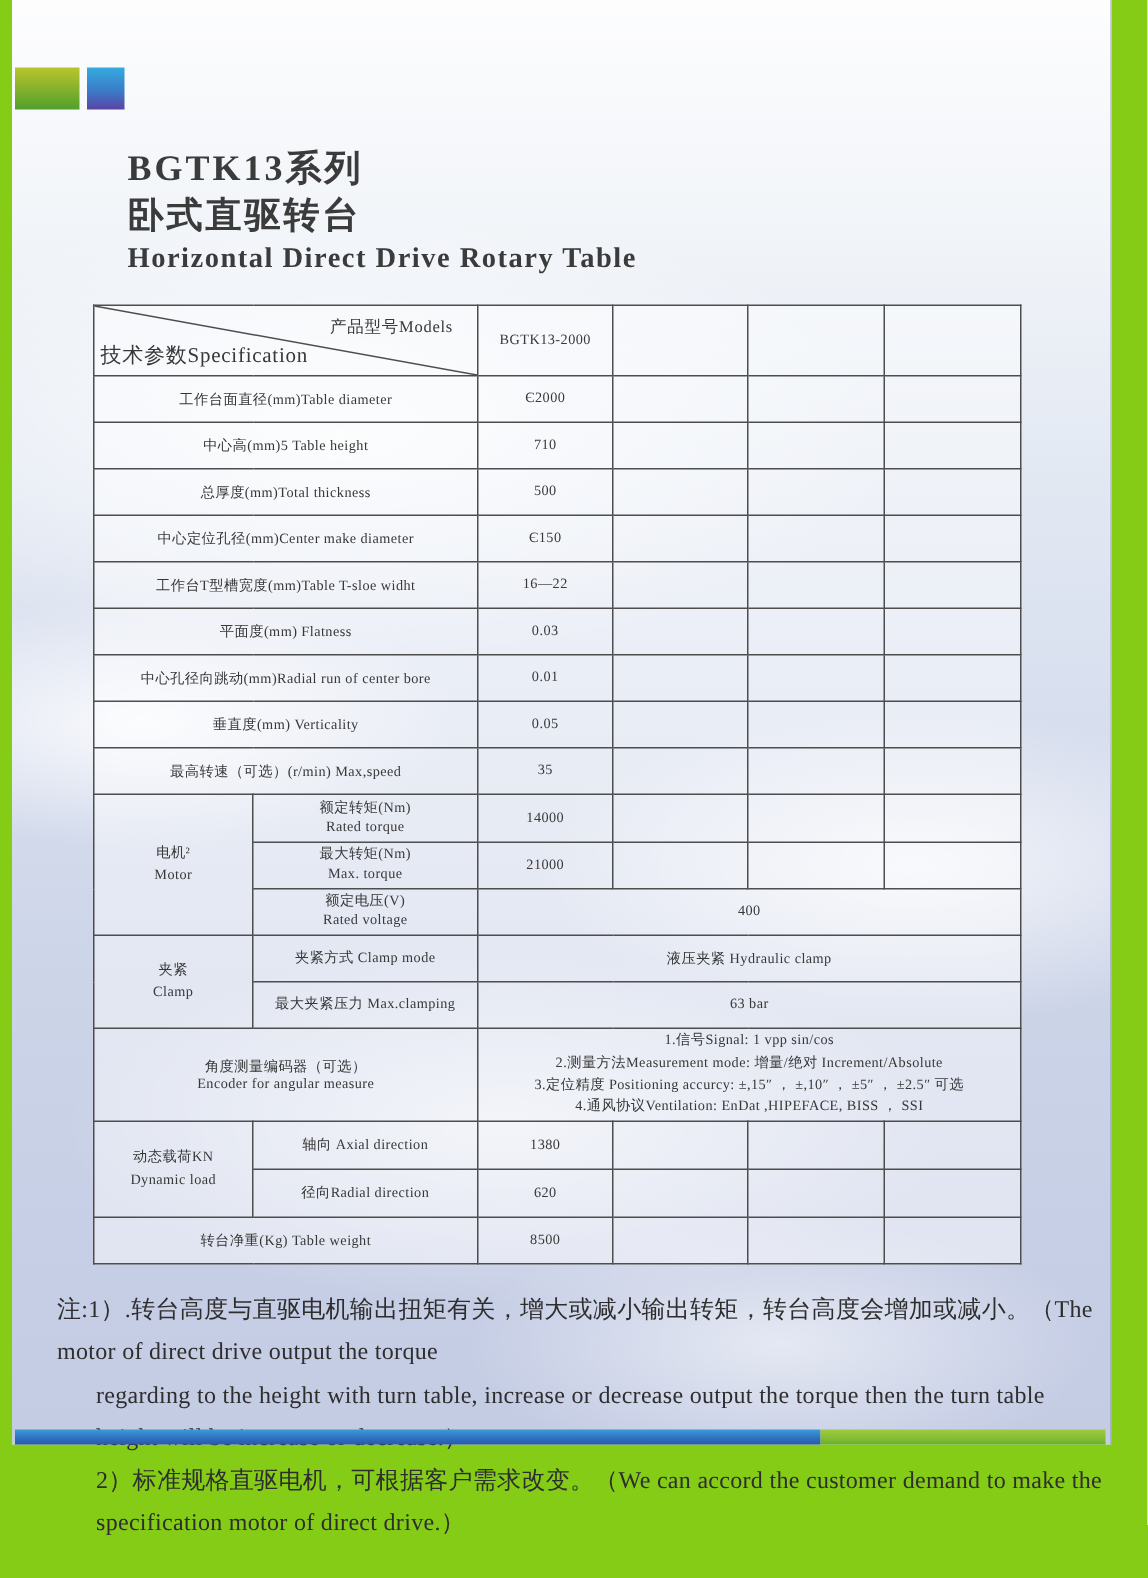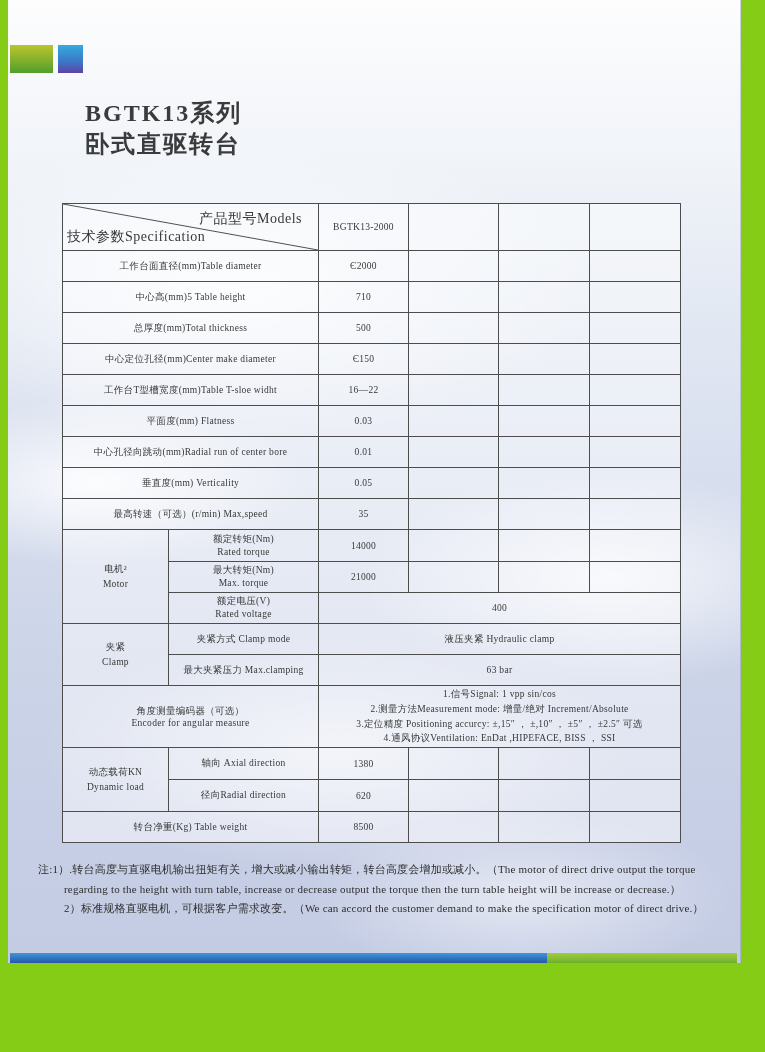--- a/index.html
+++ b/index.html
@@ -29,48 +29,49 @@
   
   table.spec{position:absolute;left:62px;top:203px;width:618px;border-collapse:collapse;table-layout:fixed;
     background:rgba(255,255,255,0.45);}
   table.spec td{border:1px solid #4d4d4d;padding:0;font-size:9.5px;letter-spacing:0.3px;
     text-align:center;vertical-align:middle;color:#383838;}
   tr.h-header{height:47px;}
   tr.h-std{height:31px;}
   tr.h-std2{height:32px;}
   tr.h-enc{height:62px;}
   td.diag{position:relative;overflow:hidden;}
-  .diag-top{position:absolute;right:16px;top:6px;font-size:14px;letter-spacing:0.5px;}
+  .diag-top{position:absolute;right:16px;top:6px;font-size:11px;letter-spacing:0.5px;}
   .diag-bottom{position:absolute;left:4px;bottom:4px;font-size:14px;letter-spacing:0.5px;}
   td.model-cell{font-size:11px;letter-spacing:0.5px;}
   td.val{font-size:10px;letter-spacing:0.6px;font-family:Liberation Serif, serif;}
   td.sublabel{text-align:left;padding-left:8px;line-height:1.35;}
   td.group-cell{font-size:11.5px;line-height:1.5;letter-spacing:0.5px;}
   td.enc-val{text-align:left;padding-left:10px;line-height:1.55;font-size:9.5px;}
 
-  .notes{position:absolute;left:38px;top:860px;width:702px;font-size:11px;line-height:1.78;color:#2e2e2e;letter-spacing:0.2px;}
+  .notes{position:absolute;left:38px;top:860px;width:702px;font-size:16px;line-height:1.78;color:#2e2e2e;letter-spacing:0.2px;}
   .notes .indent{padding-left:26px;}
 
   .bar-blue{position:absolute;left:10px;top:953px;width:537px;height:10px;
     background:linear-gradient(180deg,#3d9ad8 0%,#2f73c0 55%,#2b57ae 100%);}
   .bar-green{position:absolute;left:547px;top:953px;width:190px;height:10px;
     background:linear-gradient(180deg,#9fcb3f 0%,#83bd34 60%,#6aae2a 100%);}
 </style>
 </head>
 <body>
 
 <div id="canvas">
   <div class="sheet"></div>
 
   <div class="logo-green"></div>
   <div class="logo-blue"></div>
 
   <div class="title-block">
     <div class="title-cn">BGTK13系列</div>
     <div class="title-cn">卧式直驱转台</div>
+    <div class="title-en">Horizontal Direct Drive Rotary Table</div>
   </div>
 
   <table class="spec">
     <colgroup>
       <col style="width:106px">
         <col style="width:150px">
         <col style="width:90px">
       <col style="width:90px">
         <col style="width:91px">
         <col style="width:91px">

